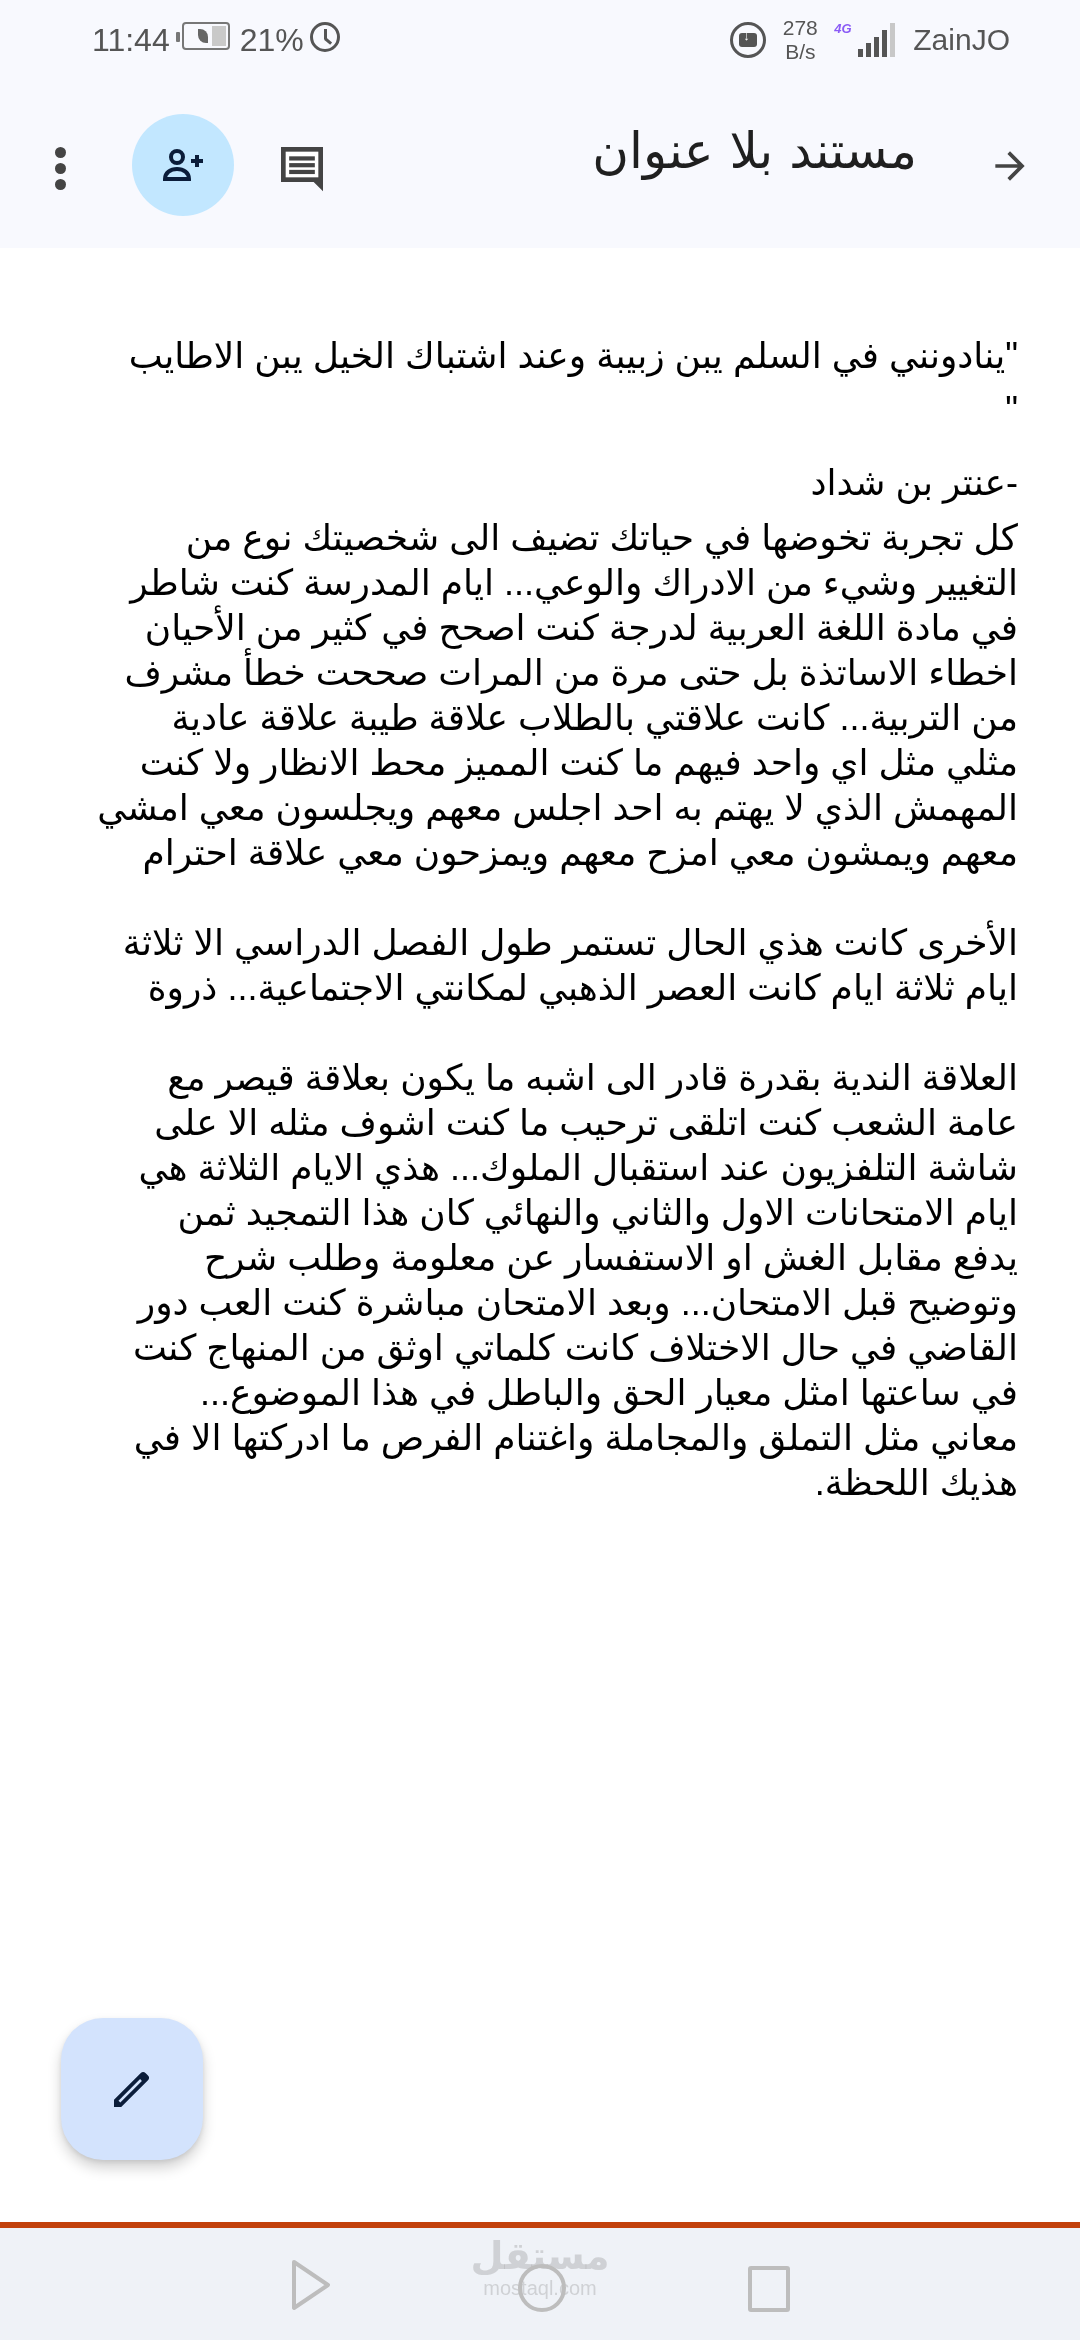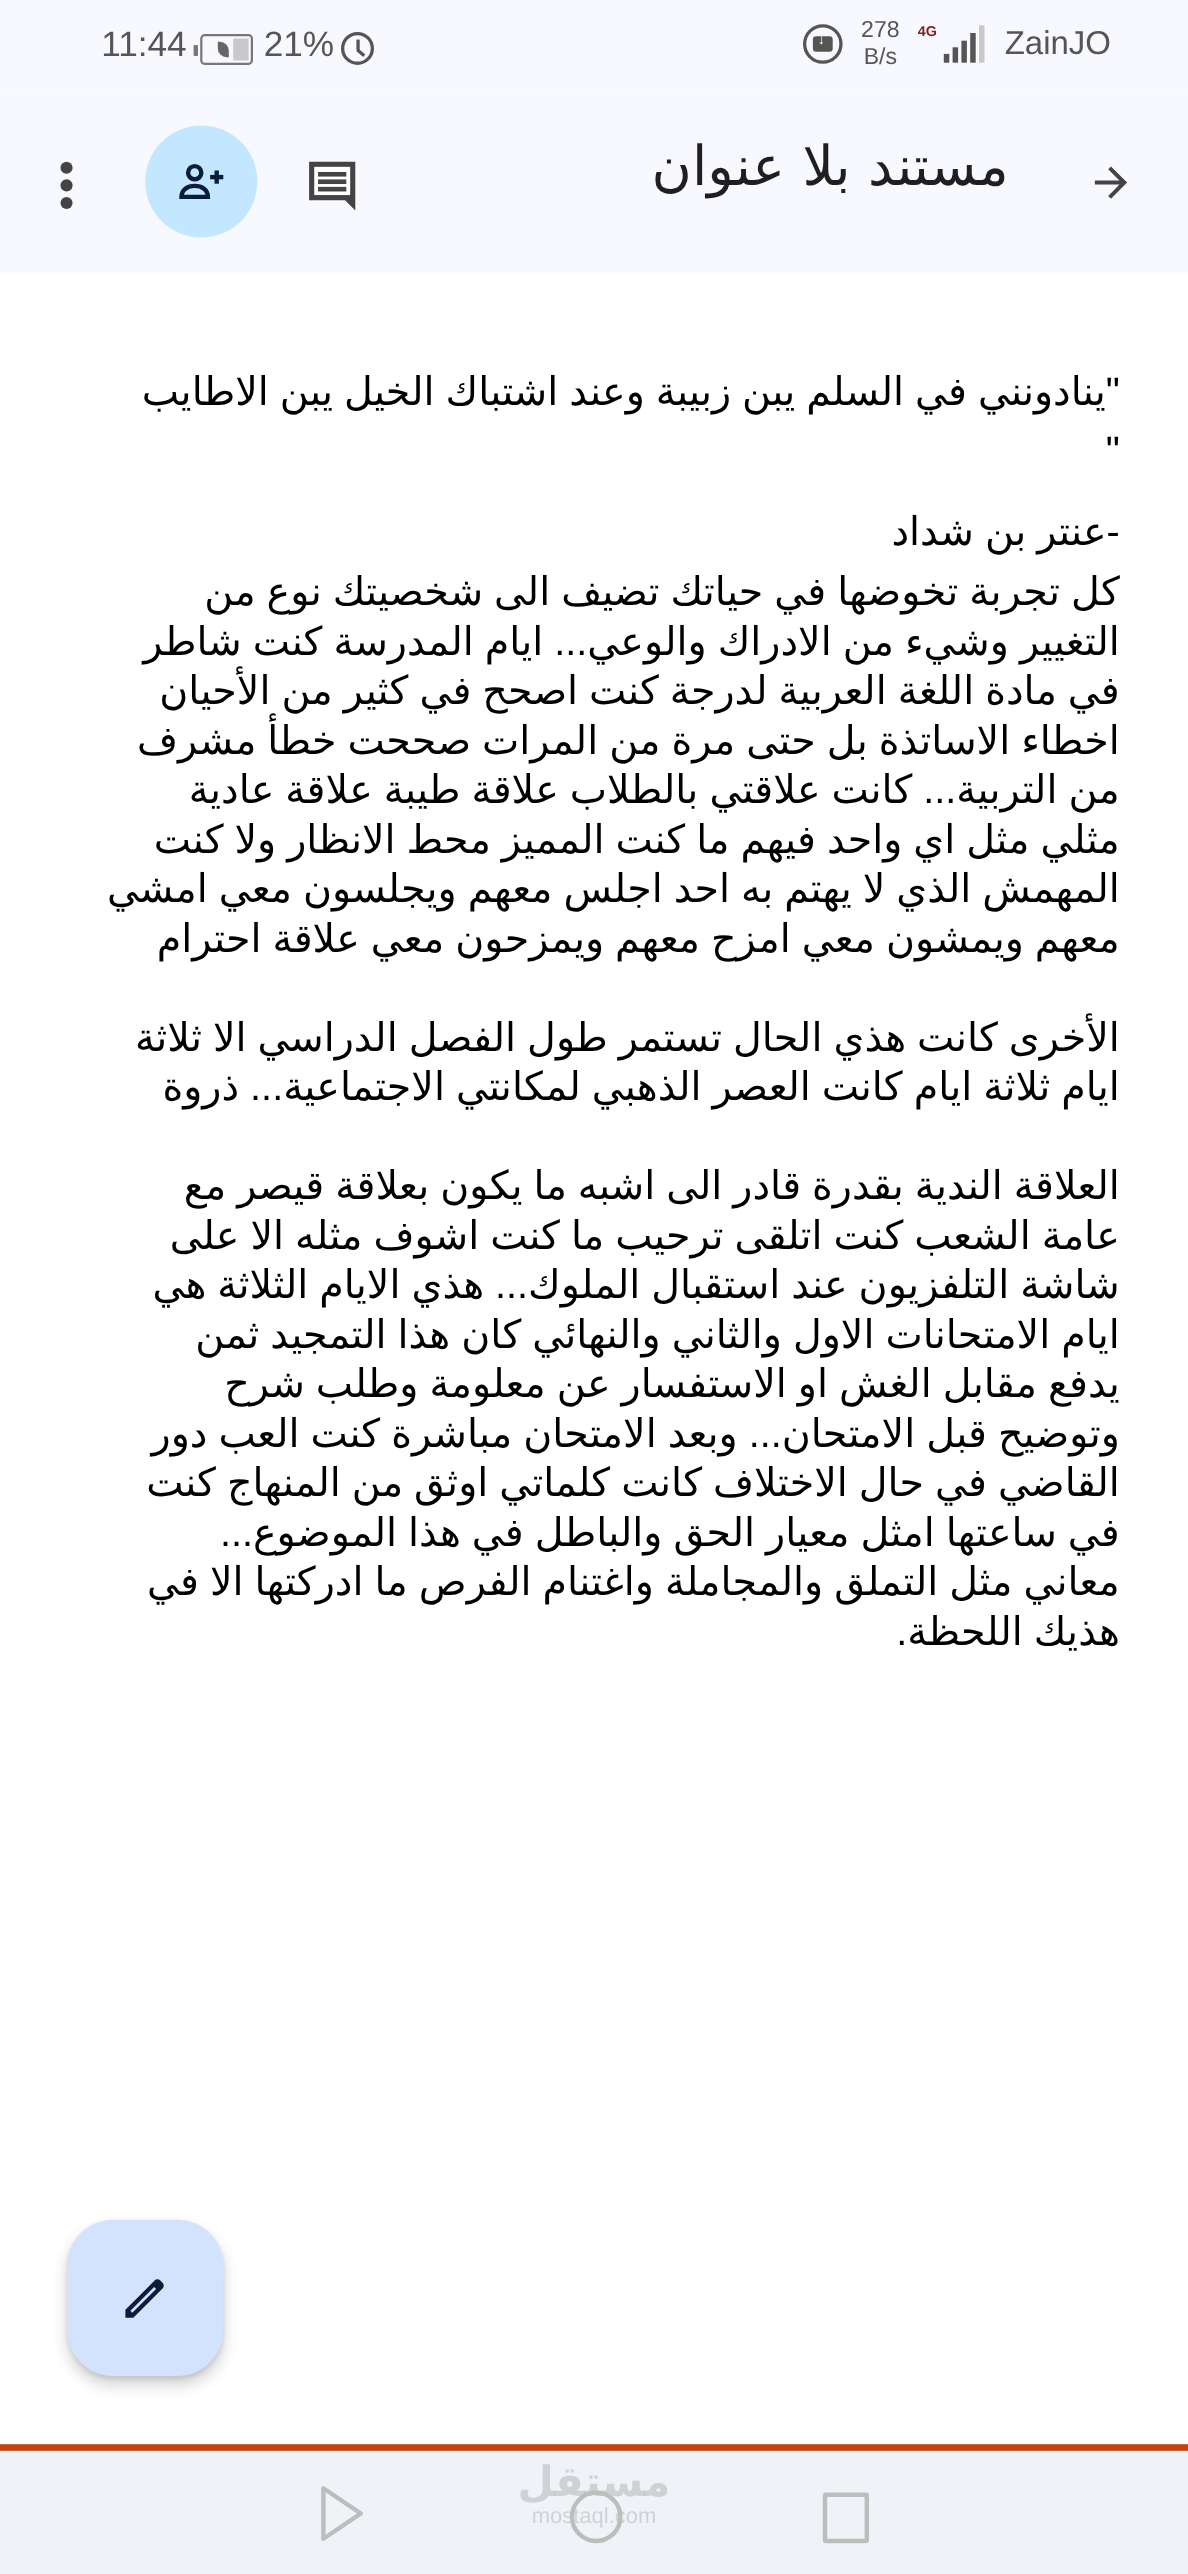--- a/index.html
+++ b/index.html
@@ -1,35 +1,35 @@
 <!DOCTYPE html>
 <html><head>
 <meta charset="utf-8">
 <style>
   * { box-sizing: border-box; margin: 0; padding: 0; }
   html, body { width: 1080px; height: 2340px; overflow: hidden; background: #ffffff; }
   body { position: relative; font-family: "Liberation Sans", "DejaVu Sans", sans-serif; color: #000; }
 
   
   .status-bar { position: absolute; top: 0; left: 0; width: 1080px; height: 86px; background: #f8f9fe; }
-  .sb-left { position: absolute; left: 92px; top: 22px; display: flex; align-items: flex-end; gap: 6px; color: #555; font-size: 32px; }
+  .sb-left { position: absolute; left: 92px; top: 22px; display: flex; align-items: flex-start; gap: 6px; color: #555; font-size: 32px; }
   .battery { width: 48px; height: 28px; border: 2px solid #777; border-radius: 4px; position: relative; margin: 0 4px 0 6px; }
   .battery::before { content: ""; position: absolute; left: -8px; top: 8px; width: 4px; height: 10px; background: #777; border-radius: 1px; }
   .battery .fill { position: absolute; right: 2px; top: 2px; bottom: 2px; width: 14px; background: #c9c9c9; }
   .battery .leaf { position: absolute; left: 14px; top: 5px; width: 10px; height: 14px; background: #666; border-radius: 0 8px 0 8px; }
   .alarm { width: 30px; height: 30px; border: 3px solid #555; border-radius: 50%; position: relative; }
   .alarm::after { content: ""; position: absolute; left: 11px; top: 4px; width: 3px; height: 10px; background: #555; box-shadow: 3px 8px 0 -0px transparent; }
   .alarm .hand { position: absolute; left: 12px; top: 12px; width: 8px; height: 3px; background: #555; transform: rotate(40deg); transform-origin: left center; }
   .sb-right { position: absolute; right: 70px; top: 16px; display: flex; align-items: center; gap: 10px; color: #555; }
   .dl-icon { width: 36px; height: 36px; border: 3px solid #555; border-radius: 50%; display: flex; align-items: center; justify-content: center; }
   .dl-icon .inner { width: 18px; height: 14px; background: #555; border-radius: 3px; position: relative; }
   .dl-icon .inner::after { content: "↓"; position: absolute; left: 4px; top: -5px; color: #fff; font-size: 13px; font-weight: bold; }
   .speed { font-size: 21px; line-height: 24px; text-align: center; width: 48px; }
   .net { display: flex; align-items: flex-end; gap: 3px; height: 34px; position: relative; padding-left: 24px; }
-  .net .g4 { position: absolute; left: 0; top: -2px; font-size: 13px; font-weight: bold; color: #7f1d1d; }
+  .net .g4 { position: absolute; left: 0; top: -2px; font-size: 13px; font-weight: bold; color: #8b5cf6; font-style: italic; }
   .net .bar { width: 5px; background: #555; }
   .net .bar.off { background: #c8c8c8; }
   .carrier { font-size: 30px; color: #555; margin-left: 8px; }
 
   
   .app-bar { position: absolute; top: 86px; left: 0; width: 1080px; height: 162px; background: #f8f9fe; }
   .back-btn { position: absolute; right: 40px; top: 50px; width: 60px; height: 60px; display: flex; align-items: center; justify-content: center; }
   .doc-title { position: absolute; right: 163px; top: 36px; font-family: "DejaVu Sans", sans-serif; font-size: 50px; color: #1f1f1f; direction: rtl; }
   .comment-btn { position: absolute; left: 270px; top: 50px; width: 64px; height: 64px; display: flex; align-items: center; justify-content: center; }
   .share-btn { position: absolute; left: 132px; top: 28px; width: 102px; height: 102px; border-radius: 50%; background: #c2e7ff; display: flex; align-items: center; justify-content: center; }

